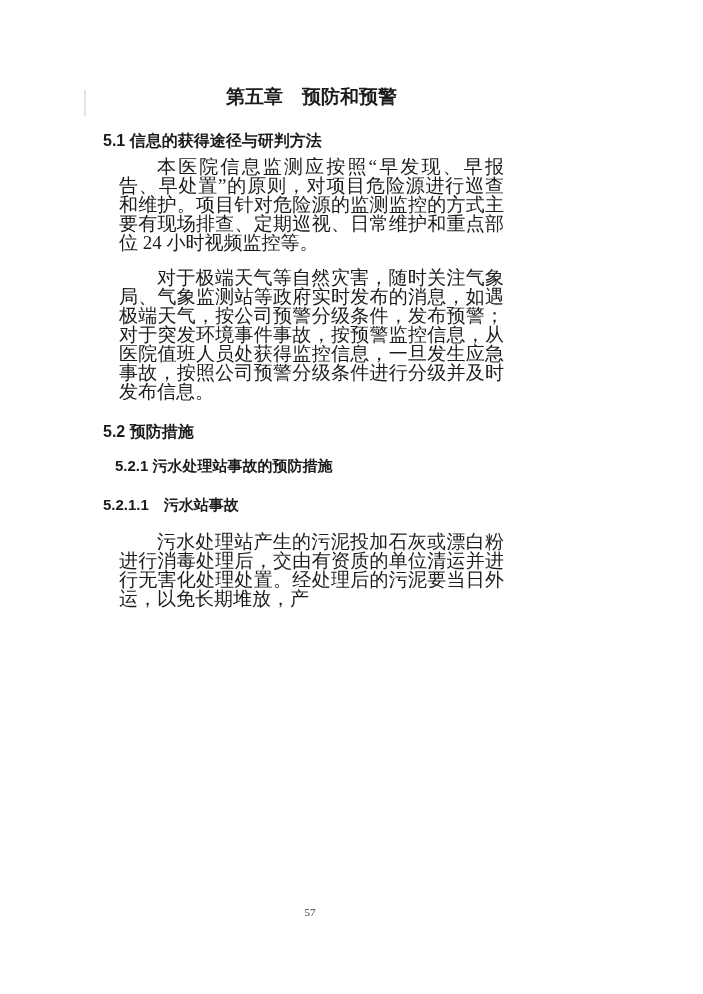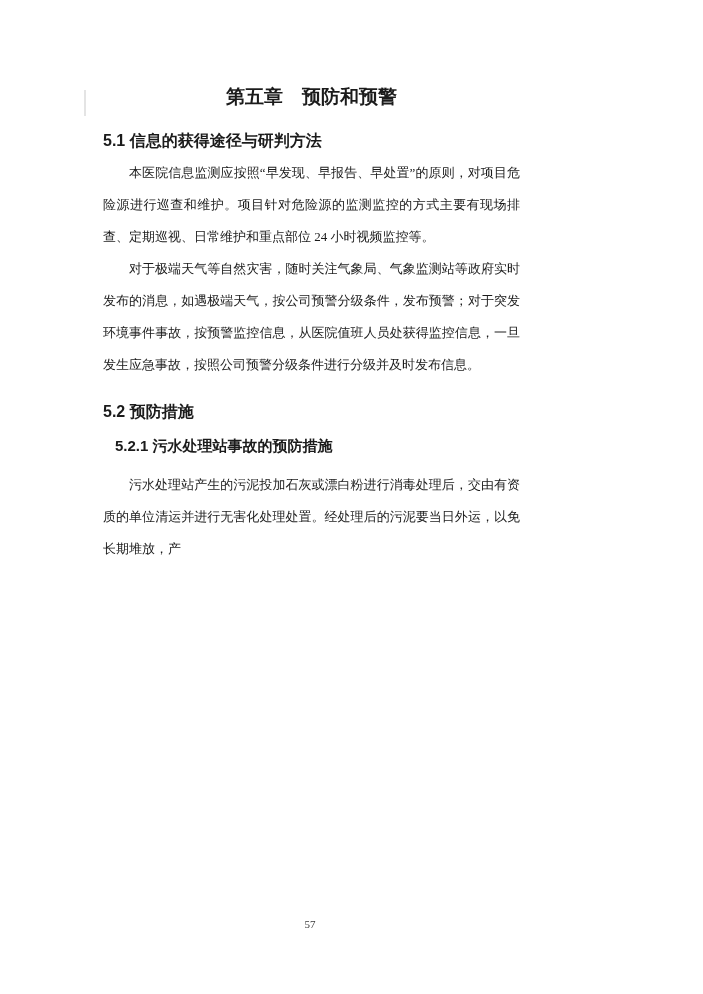--- a/index.html
+++ b/index.html
@@ -53,40 +53,39 @@
     font-size: 15px;
     line-height: 22px;
     font-weight: bold;
     font-family: "Liberation Sans", "DejaVu Sans", sans-serif;
     margin: 17px 0 0 0;
   }
   .h4.second {
     margin-top: 8px;
   }
   .para {
-    font-size: 13px;
-    line-height: 32px;
+    font-size: 19px;
+    line-height: 19px;
     text-align: justify;
     text-justify: inter-ideograph;
     text-indent: 2em;
-    margin: 0;
+    margin: 16px;
   }
   .para.after-heading {
     margin-top: 5px;
   }
   .page-number {
     position: absolute;
     left: 0;
     right: 0;
     top: 906px;
     text-align: center;
     font-size: 11px;
     color: #3a3a3a;
     font-family: "Liberation Serif", "DejaVu Serif", serif;
-    margin-top: 12px;
   }
   .scan-artifact {
     position: absolute;
     left: 84px;
     top: 90px;
     width: 2px;
     height: 26px;
     background: #d9d9d9;
     opacity: 0.7;
   }
@@ -104,20 +103,21 @@
 
     <p class="para after-heading">本医院信息监测应按照“早发现、早报告、早处置”的原则，对项目危险源进行巡查和维护。项目针对危险源的监测监控的方式主要有现场排查、定期巡视、日常维护和重点部位 24 小时视频监控等。</p>
 
     <p class="para">对于极端天气等自然灾害，随时关注气象局、气象监测站等政府实时发布的消息，如遇极端天气，按公司预警分级条件，发布预警；对于突发环境事件事故，按预警监控信息，从医院值班人员处获得监控信息，一旦发生应急事故，按照公司预警分级条件进行分级并及时发布信息。</p>
 
     <h2 class="h2 mid">5.2 预防措施</h2>
 
 
     <h3 class="h3">5.2.1 污水处理站事故的预防措施</h3>
 
+    <h4 class="h4">5.2.1.1　污水站事故</h4>
 
 
 
 
     <p class="para">污水处理站产生的污泥投加石灰或漂白粉进行消毒处理后，交由有资质的单位清运并进行无害化处理处置。经处理后的污泥要当日外运，以免长期堆放，产</p>
   </div>
 
   <div class="page-number">57</div>
 </div>
 

